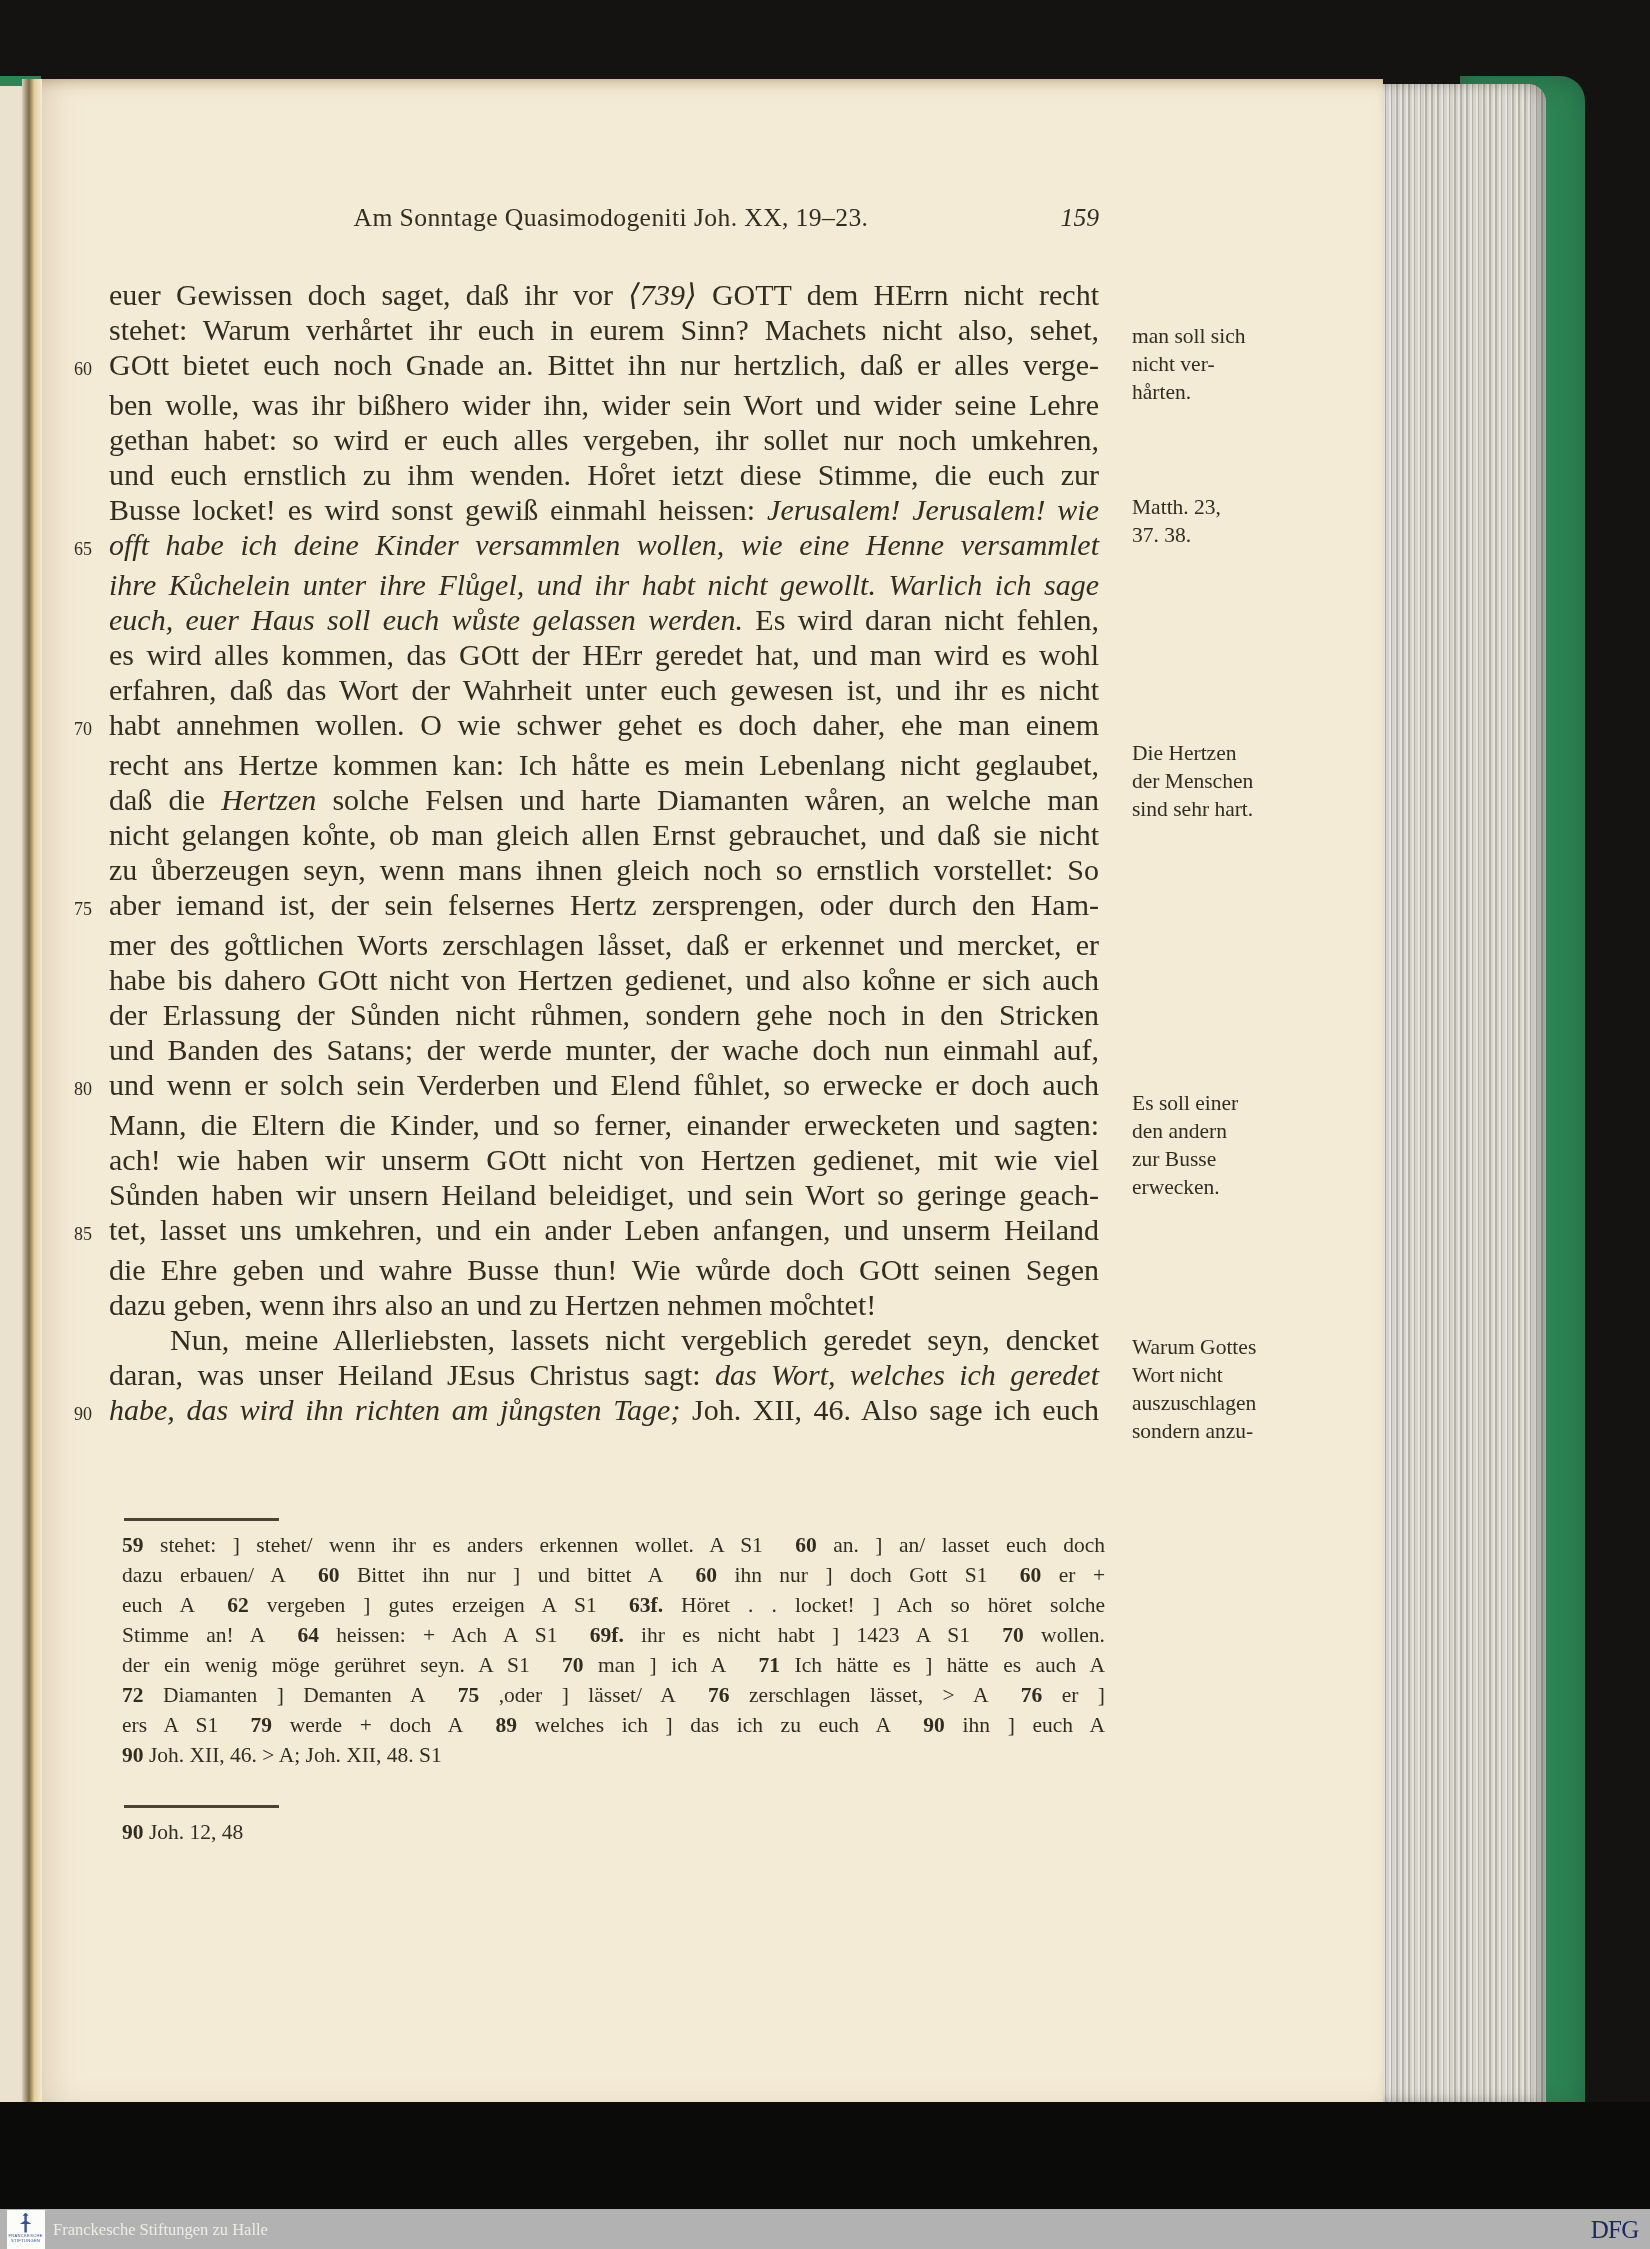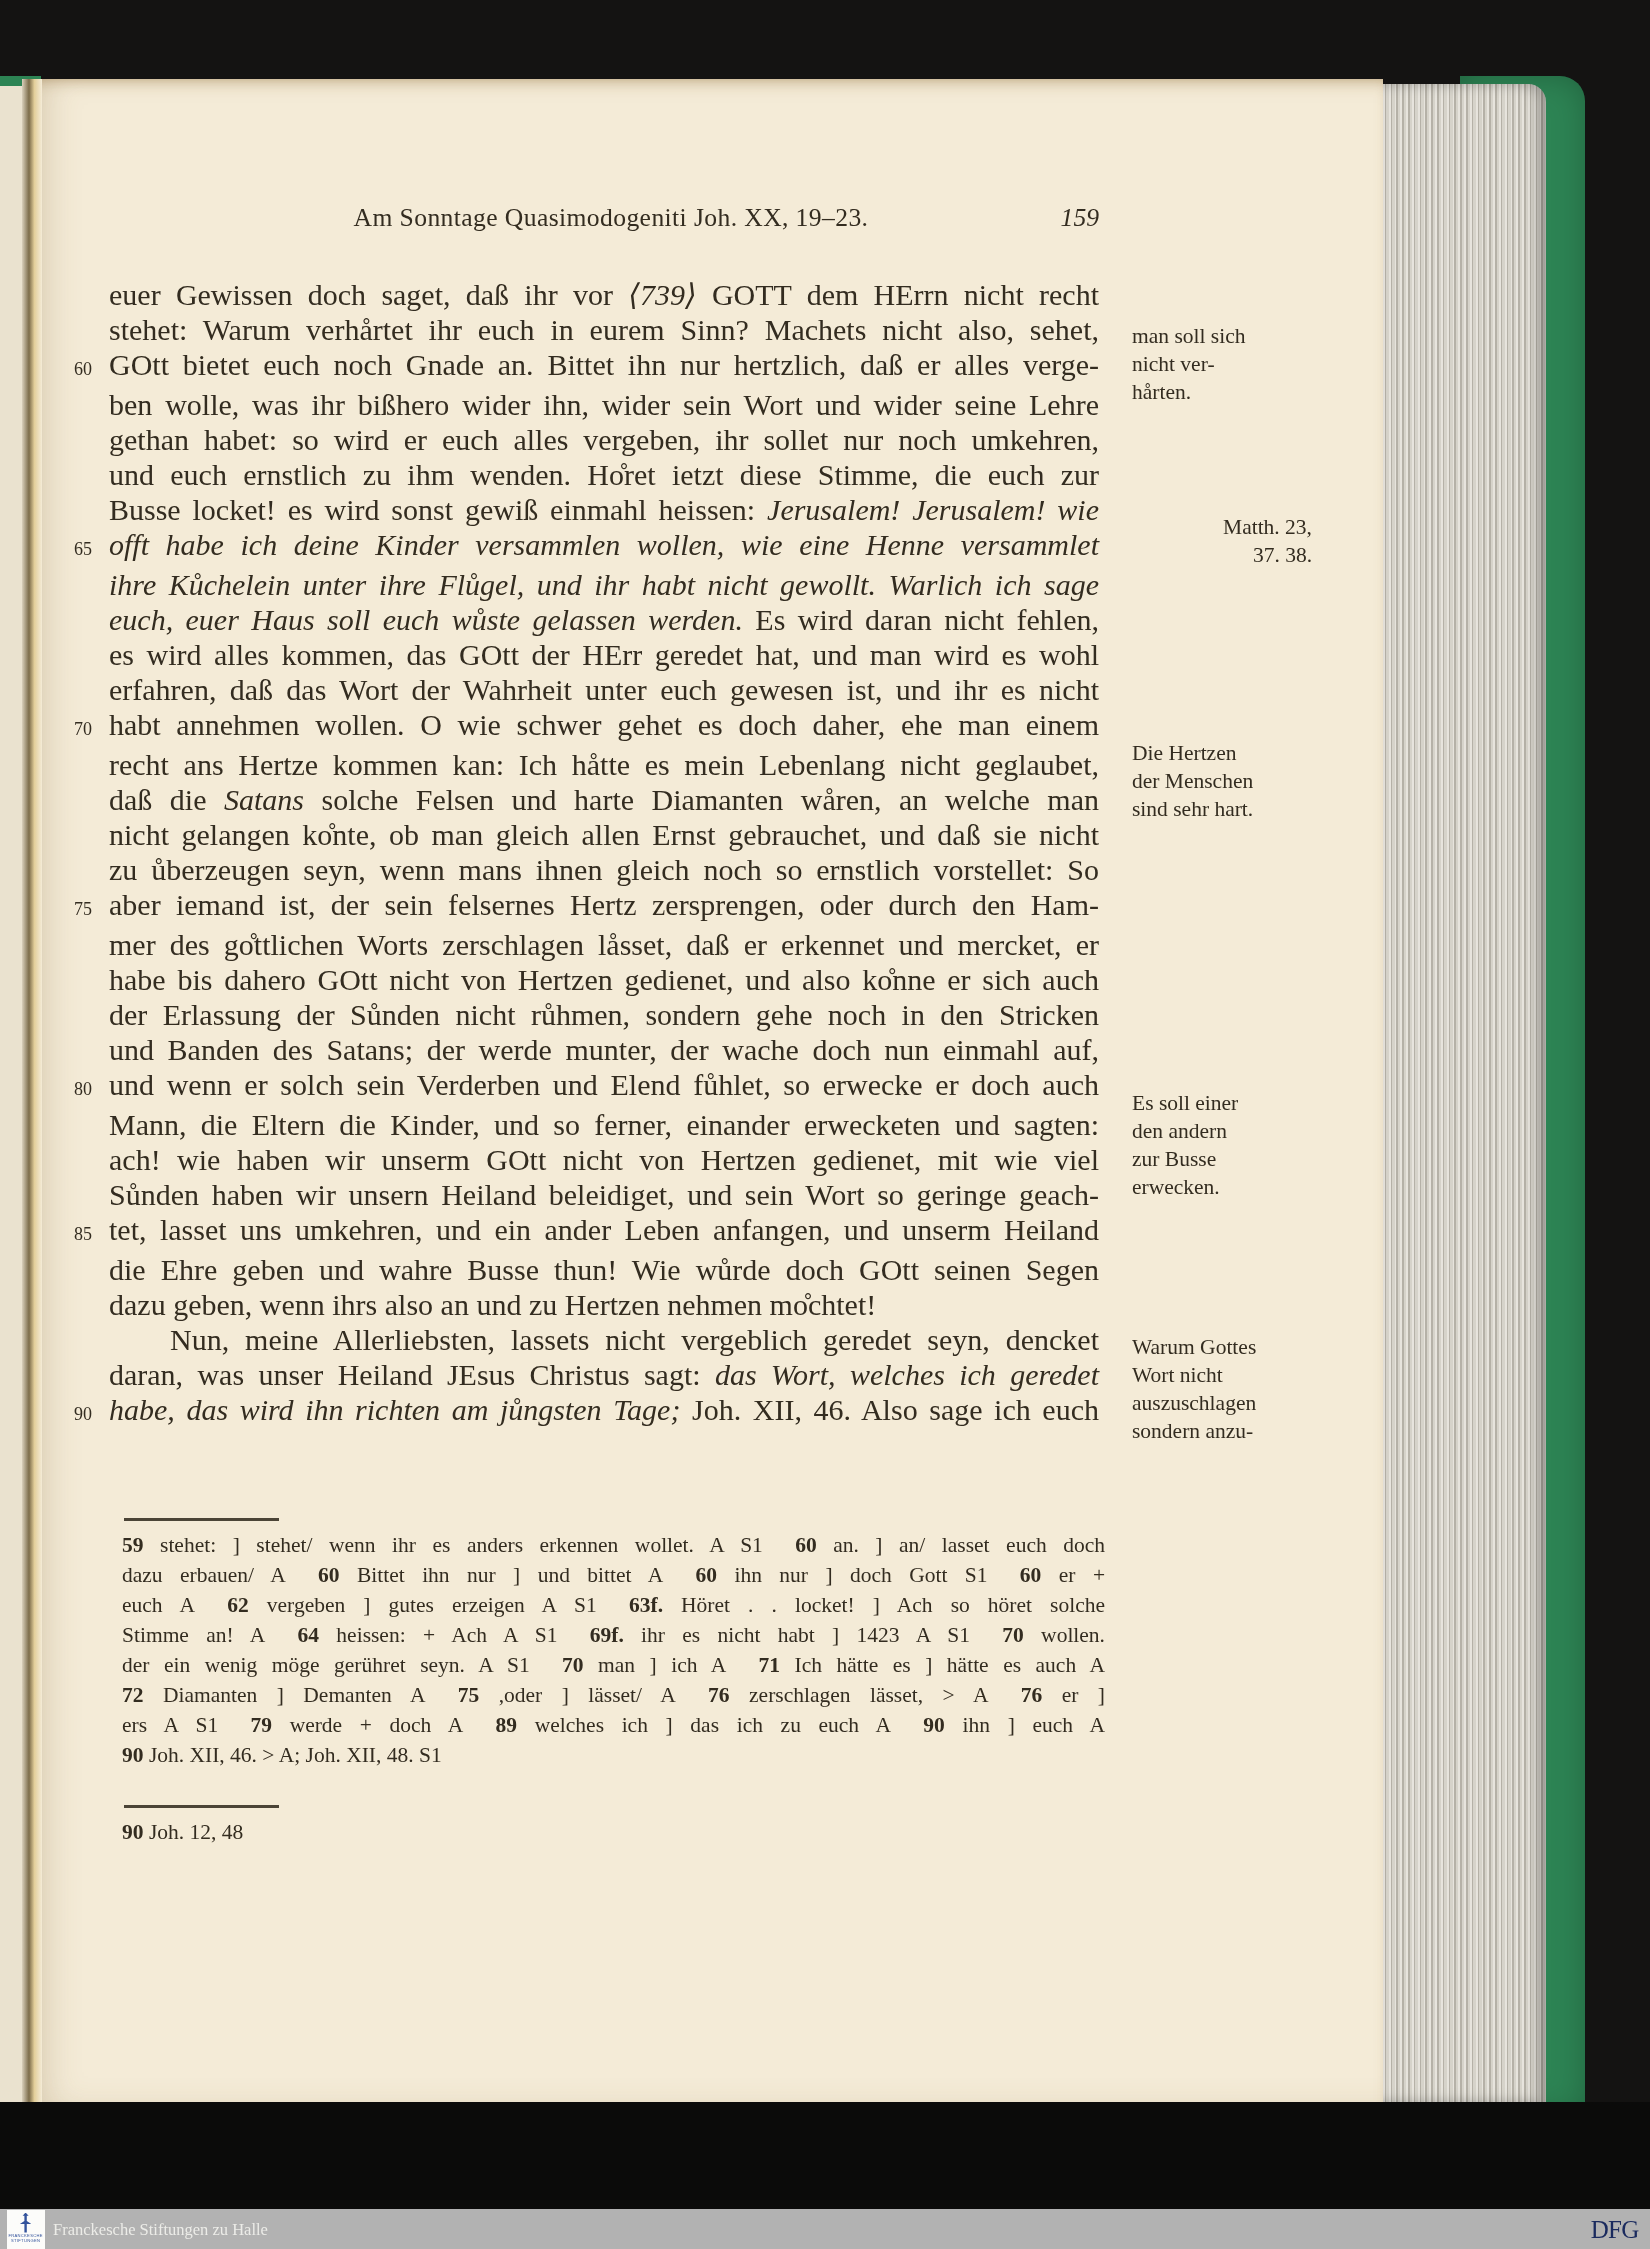--- a/index.html
+++ b/index.html
@@ -125,21 +125,21 @@
       <div class="brow">
         <div class="lnum">70</div>
         <div class="ltext"><span>habt annehmen wollen. O wie schwer gehet es doch daher, ehe man einem</span></div>
       </div>
       <div class="brow">
         <div class="lnum"></div>
         <div class="ltext"><span>recht ans Hertze kommen kan: Ich håtte es mein Lebenlang nicht geglaubet,</span></div>
       </div>
       <div class="brow">
         <div class="lnum"></div>
-        <div class="ltext"><span>daß die </span><span class="i">Satans</span><span> solche Felsen und harte Diamanten wåren, an welche man</span></div>
+        <div class="ltext"><span>daß die </span><span class="i">Hertzen</span><span> solche Felsen und harte Diamanten wåren, an welche man</span></div>
       </div>
       <div class="brow">
         <div class="lnum"></div>
         <div class="ltext"><span>nicht gelangen ko̊nte, ob man gleich allen Ernst gebrauchet, und daß sie nicht</span></div>
       </div>
       <div class="brow">
         <div class="lnum"></div>
         <div class="ltext"><span>zu ůberzeugen seyn, wenn mans ihnen gleich noch so ernstlich vorstellet: So</span></div>
       </div>
       <div class="brow">
@@ -203,21 +203,21 @@
         <div class="ltext"><span class="i">habe, das wird ihn richten am jůngsten Tage;</span><span> Joh. XII, 46. Also sage ich euch</span></div>
       </div>
     </div>
 
   <div id="margin-notes">
       <div class="abs mnote" style="top: 322px;">
         <div>man soll sich</div>
         <div>nicht ver-</div>
         <div>hårten.</div>
       </div>
-      <div class="abs mnote" style="top: 513px; text-align: right;">
+      <div class="abs mnote" style="top: 493px;">
         <div>Matth. 23,</div>
         <div>37. 38.</div>
       </div>
       <div class="abs mnote" style="top: 739px;">
         <div>Die Hertzen</div>
         <div>der Menschen</div>
         <div>sind sehr hart.</div>
       </div>
       <div class="abs mnote" style="top: 1089px;">
         <div>Es soll einer</div>

